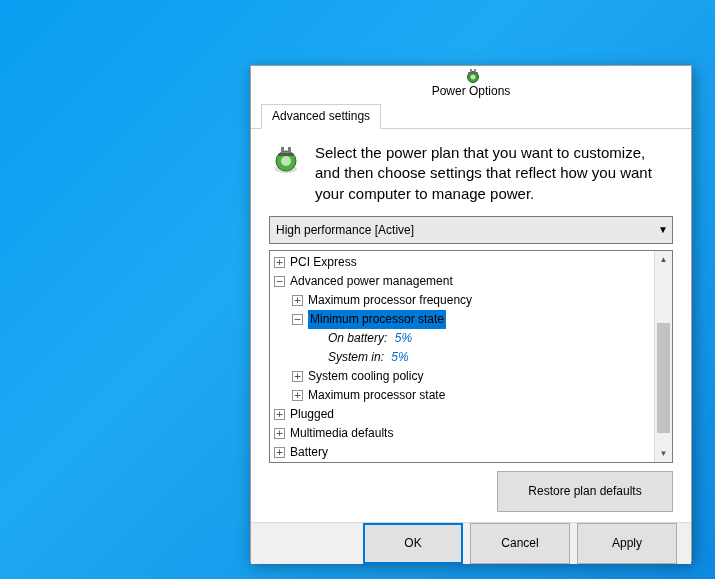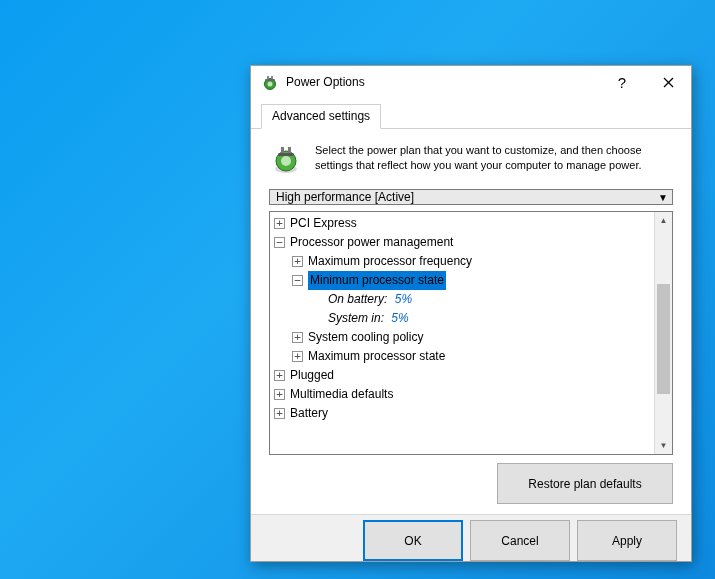--- a/index.html
+++ b/index.html
@@ -1,34 +1,34 @@
 <!DOCTYPE html>
 <html><head>
 <meta charset="utf-8">
 <style>
   html,body{margin:0;padding:0;width:715px;height:579px;overflow:hidden;
     font-family:"Segoe UI",Tahoma,sans-serif;font-size:12px;color:#000;}
   body{background:linear-gradient(135deg,#0a9df1 0%,#1ea9f3 40%,#0d8ae0 100%);}
   .window{position:absolute;left:250px;top:65px;width:440px;height:495px;
     background:#fff;border:1px solid #9e9e9e;box-shadow:2px 4px 14px rgba(0,0,0,.35);
     display:flex;flex-direction:column;}
-  .titlebar{height:32px;display:flex;align-items:center;background:#fff;}
+  .titlebar{height:32px;display:flex;align-items:center;background:#fff;flex-direction:column;}
   .titlebar .icon{width:18px;height:18px;margin:0 7px 0 10px;}
   .titlebar .title{flex:0 0 auto;font-size:12px;}
   .titlebar .spacer{flex:1;}
   .title-btn{width:46px;height:32px;display:flex;align-items:center;justify-content:center;
     font-size:15px;background:#fff;}
   .tabstrip{height:24px;padding:6px 16px 0 10px;border-bottom:1px solid #d0d0d0;
     display:flex;align-items:flex-end;background:#fff;}
   .tab{height:23px;padding:0 10px;border:1px solid #d0d0d0;border-bottom:1px solid #fff;
     background:#fff;font-size:12px;line-height:22px;position:relative;top:1px;}
   .body{flex:1;padding:14px 18px 10px 18px;display:flex;flex-direction:column;}
   .intro{display:flex;gap:12px;margin-bottom:12px;}
-  .intro .txt{font-size:11px;line-height:1.35;}
-  .plan-select{height:16px;border:1px solid #7a7a7a;background:#e9e9e9;
+  .intro .txt{font-size:15px;line-height:1.35;}
+  .plan-select{height:28px;border:1px solid #7a7a7a;background:#e9e9e9;
     display:flex;align-items:center;padding:0 4px 0 6px;margin-bottom:6px;width:100%;
     box-sizing:border-box;}
   .plan-select .label{flex:1;font-size:12px;}
   .plan-select .chev{font-size:10px;}
   .tree-wrap{flex:1;border:1px solid #7a7a7a;background:#fff;position:relative;
     display:flex;min-height:0;}
   .tree{flex:1;overflow:hidden;padding:2px 0 0 4px;font-size:12px;line-height:19px;}
   ul.t{list-style:none;margin:0;padding:0;}
   ul.t ul{list-style:none;margin:0;padding:0 0 0 18px;}
   li.node>div.row{display:flex;align-items:center;height:19px;}
@@ -109,21 +109,21 @@
         <ul class="t">
           <li class="node">
             <div class="row">
                 <span class="expander">+</span>
               <span>PCI Express</span>
               </div>
           </li>
           <li class="node">
             <div class="row">
                 <span class="expander">−</span>
-              <span>Processor power management</span>
+              <span>Advanced power management</span>
               </div>
             <ul>
               <li class="node">
                 <div class="row">
                     <span class="expander">+</span>
                   <span>Maximum processor frequency</span>
                   </div>
               </li>
               <li class="node">
                 <div class="row">

